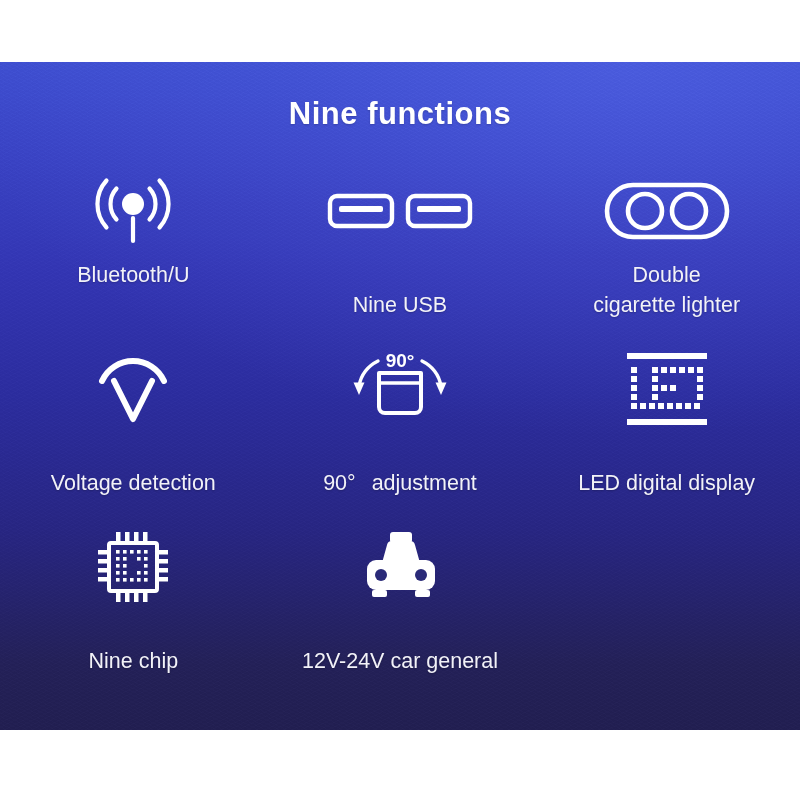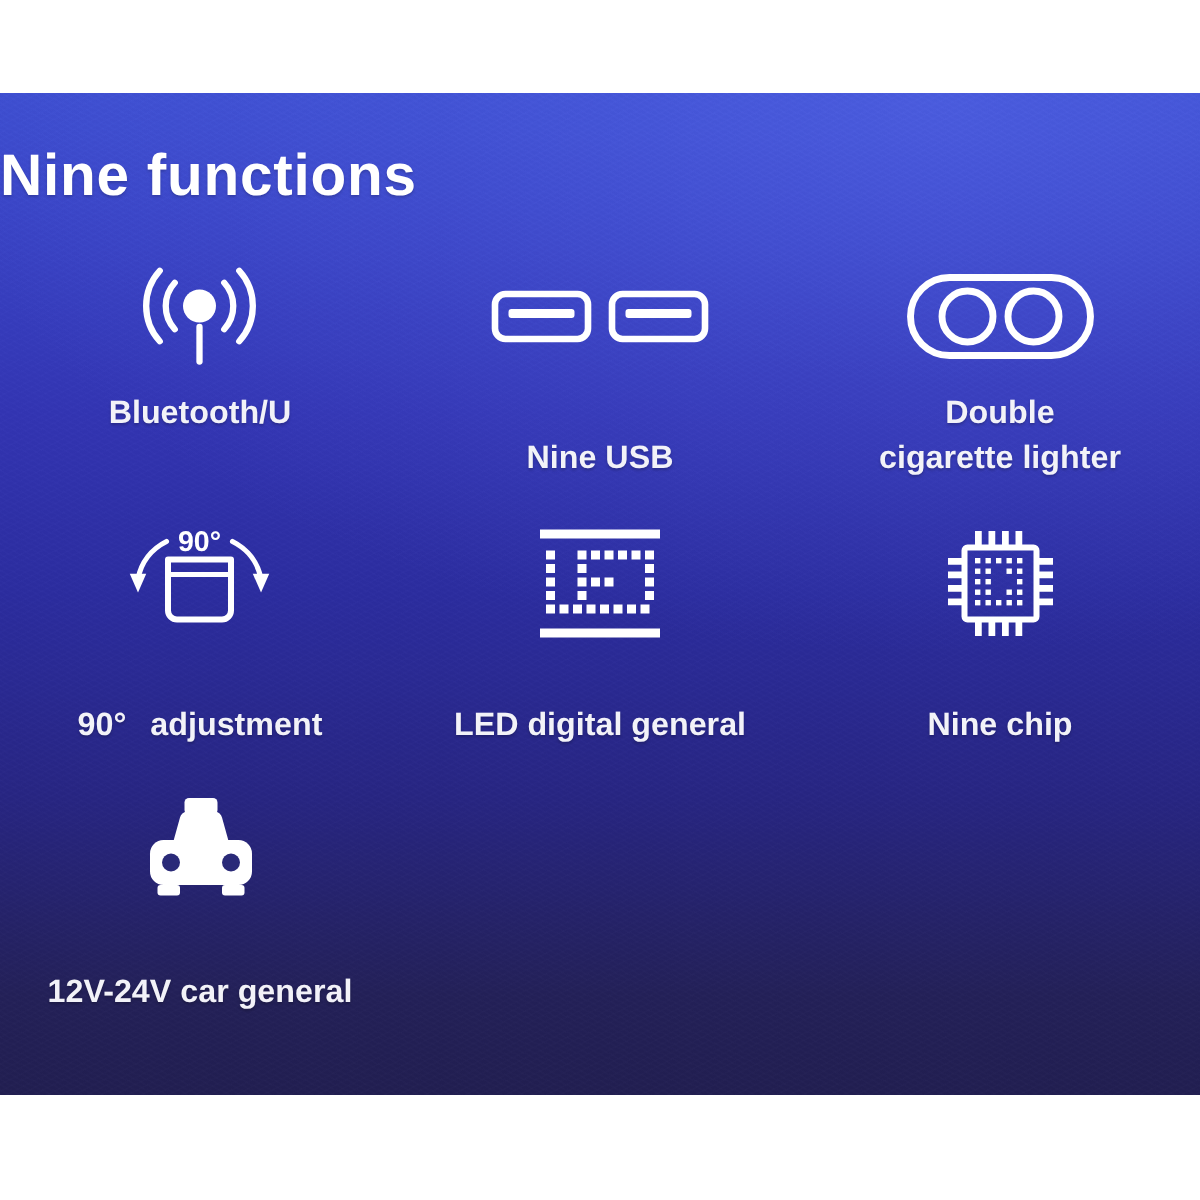--- a/index.html
+++ b/index.html
@@ -80,23 +80,23 @@
     width: 100%;
     height: 100%;
   }
 
   
   .title {
     position: absolute;
     top: 36px;
     left: 0;
     width: 100%;
-    text-align: left;
+    text-align: center;
     color: #ffffff;
-    font-size: 39px;
+    font-size: 31px;
     font-weight: bold;
     letter-spacing: .5px;
     line-height: 1;
     text-shadow: 0 1px 2px rgba(0,0,0,.18);
   }
 
   
   .grid {
     position: absolute;
     top: 106px;
@@ -119,21 +119,20 @@
     justify-content: center;
   }
   .label {
     margin-top: 6px;
     color: #f2f2f8;
     font-size: 21.5px;
     line-height: 30px;
     text-align: center;
     white-space: nowrap;
     text-shadow: 0 1px 2px rgba(0,0,0,.22);
-    font-weight: bold;
   }
   
   .label.single { padding-top: 30px; }
 
   .label .deg-gap { display: inline-block; width: 16px; }
 
   svg { display: block; overflow: visible; }
   .stroke {
     fill: none;
     stroke: #ffffff;
@@ -191,20 +190,31 @@
               <circle class="stroke" stroke-width="4.6" cx="85" cy="30" r="17"></circle>
             </svg>
           </div>
           <div class="label">
             <div>Double</div>
             <div>cigarette lighter</div>
           </div>
         </div>
 
 
+        <div class="cell">
+          <div class="icon-box">
+            <svg width="78" height="76" viewBox="0 0 78 76" aria-hidden="true">
+              <path class="stroke" stroke-width="6" d="M8 30 A34 34 0 0 1 70 30"></path>
+              <path class="stroke" stroke-width="6" d="M20 30 L39 68 L58 30"></path>
+            </svg>
+          </div>
+          <div class="label single">
+            <div>Voltage detection</div>
+          </div>
+        </div>
 
         <div class="cell">
           <div class="icon-box">
             <svg width="110" height="80" viewBox="0 0 110 80" aria-hidden="true">
               <text class="fill" x="55" y="18" text-anchor="middle" font-family="Liberation Sans, sans-serif" font-size="19" font-weight="bold">90°</text>
               <path class="stroke" stroke-width="3.4" d="M33 12 C23 17 16 26 14 37"></path>
               <path class="fill" d="M14 46 L8.5 33.5 L19.5 33.5 Z"></path>
               <path class="stroke" stroke-width="3.4" d="M77 12 C87 17 94 26 96 37"></path>
               <path class="fill" d="M96 46 L90.5 33.5 L101.5 33.5 Z"></path>
               <path class="stroke" stroke-width="4" d="M34 24 L76 24 L76 58 A6 6 0 0 1 70 64 L40 64 A6 6 0 0 1 34 58 Z"></path>
@@ -248,21 +258,21 @@
                 <rect x="76" y="16" width="6" height="6"></rect>
                 <rect x="76" y="25" width="6" height="6"></rect>
                 <rect x="76" y="34" width="6" height="6"></rect>
                 <rect x="76" y="43" width="6" height="6"></rect>
                 <rect x="64" y="52" width="6" height="6"></rect>
                   <rect x="73" y="52" width="6" height="6"></rect>
               </g>
             </svg>
           </div>
           <div class="label single">
-            <div>LED digital general</div>
+            <div>LED digital display</div>
           </div>
         </div>
 
         <div class="cell">
           <div class="icon-box">
             <svg width="80" height="80" viewBox="0 0 80 80" aria-hidden="true">
               <rect class="stroke" stroke-width="4" x="16" y="16" width="48" height="48" rx="2"></rect>
               <g class="fill">
                 <rect x="23" y="5" width="4.5" height="11"></rect>
                   <rect x="32" y="5" width="4.5" height="11"></rect>

